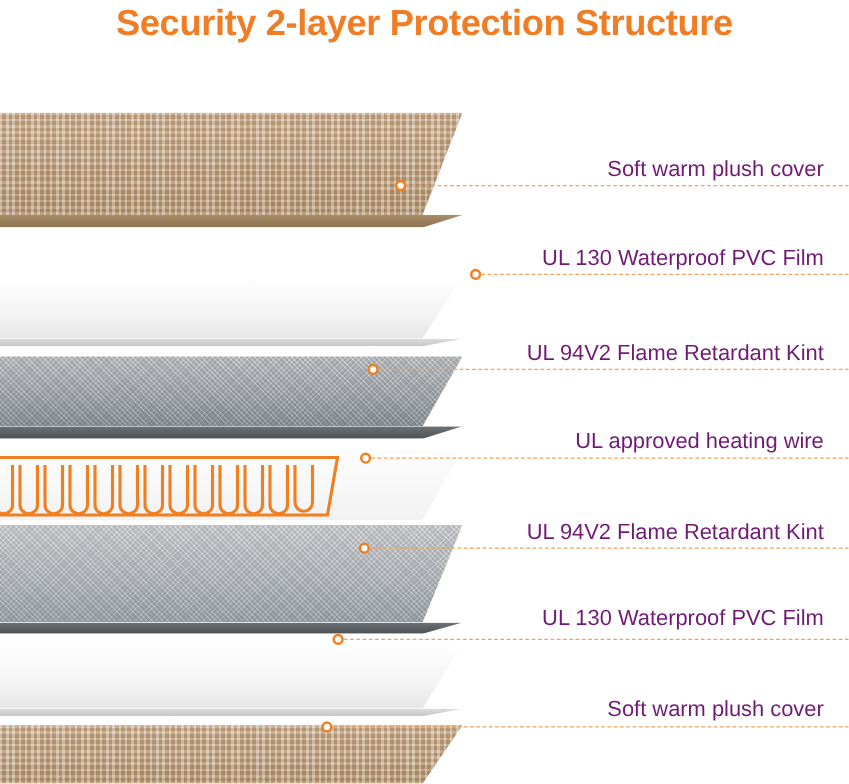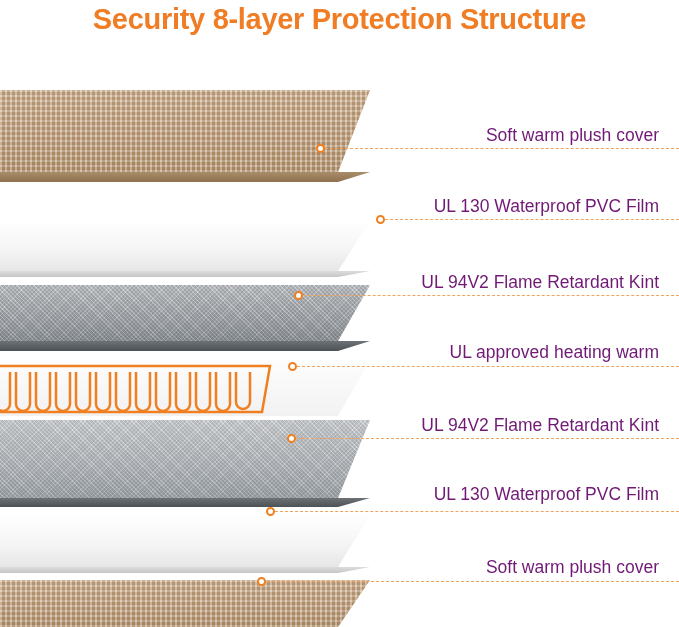--- a/index.html
+++ b/index.html
@@ -115,21 +115,21 @@
     background: #ffffff;
     border: 2.5px solid #ef7f20;
     box-sizing: border-box;
   }
 </style>
 </head>
 <body>
 
 <div id="page">
 
-  <div id="title">Security 8-layer Protection Structure</div>
+  <div id="title">Security 2-layer Protection Structure</div>
 
   <div id="stack">
 
     <div class="layer">
       <div class="slab plush" style="top:0px; height:82px;"></div>
       <div class="slab plush-edge" style="top:82px; height:10px;"></div>
     </div>
 
     <div class="layer">
       <div class="slab pvc" style="top:131px; height:50px;"></div>
@@ -186,21 +186,21 @@
   <div class="dash-line" style="left:385px; top:219px; width:294px;"></div>
   <div class="dot" style="left:376px; top:215px;"></div>
   <div class="row-label" style="top:196px;">UL 130 Waterproof PVC Film</div>
 
   <div class="dash-line" style="left:303px; top:295px; width:376px;"></div>
   <div class="dot" style="left:294px; top:291px;"></div>
   <div class="row-label" style="top:272px;">UL 94V2 Flame Retardant Kint</div>
 
   <div class="dash-line" style="left:297px; top:366px; width:382px;"></div>
   <div class="dot" style="left:288px; top:362px;"></div>
-  <div class="row-label" style="top:342px;">UL approved heating warm</div>
+  <div class="row-label" style="top:342px;">UL approved heating wire</div>
 
   <div class="dash-line" style="left:296px; top:438px; width:383px;"></div>
   <div class="dot" style="left:287px; top:434px;"></div>
   <div class="row-label" style="top:415px;">UL 94V2 Flame Retardant Kint</div>
 
   <div class="dash-line" style="left:275px; top:511px; width:404px;"></div>
   <div class="dot" style="left:266px; top:507px;"></div>
   <div class="row-label" style="top:484px;">UL 130 Waterproof PVC Film</div>
 
   <div class="dash-line" style="left:266px; top:581px; width:413px;"></div>

